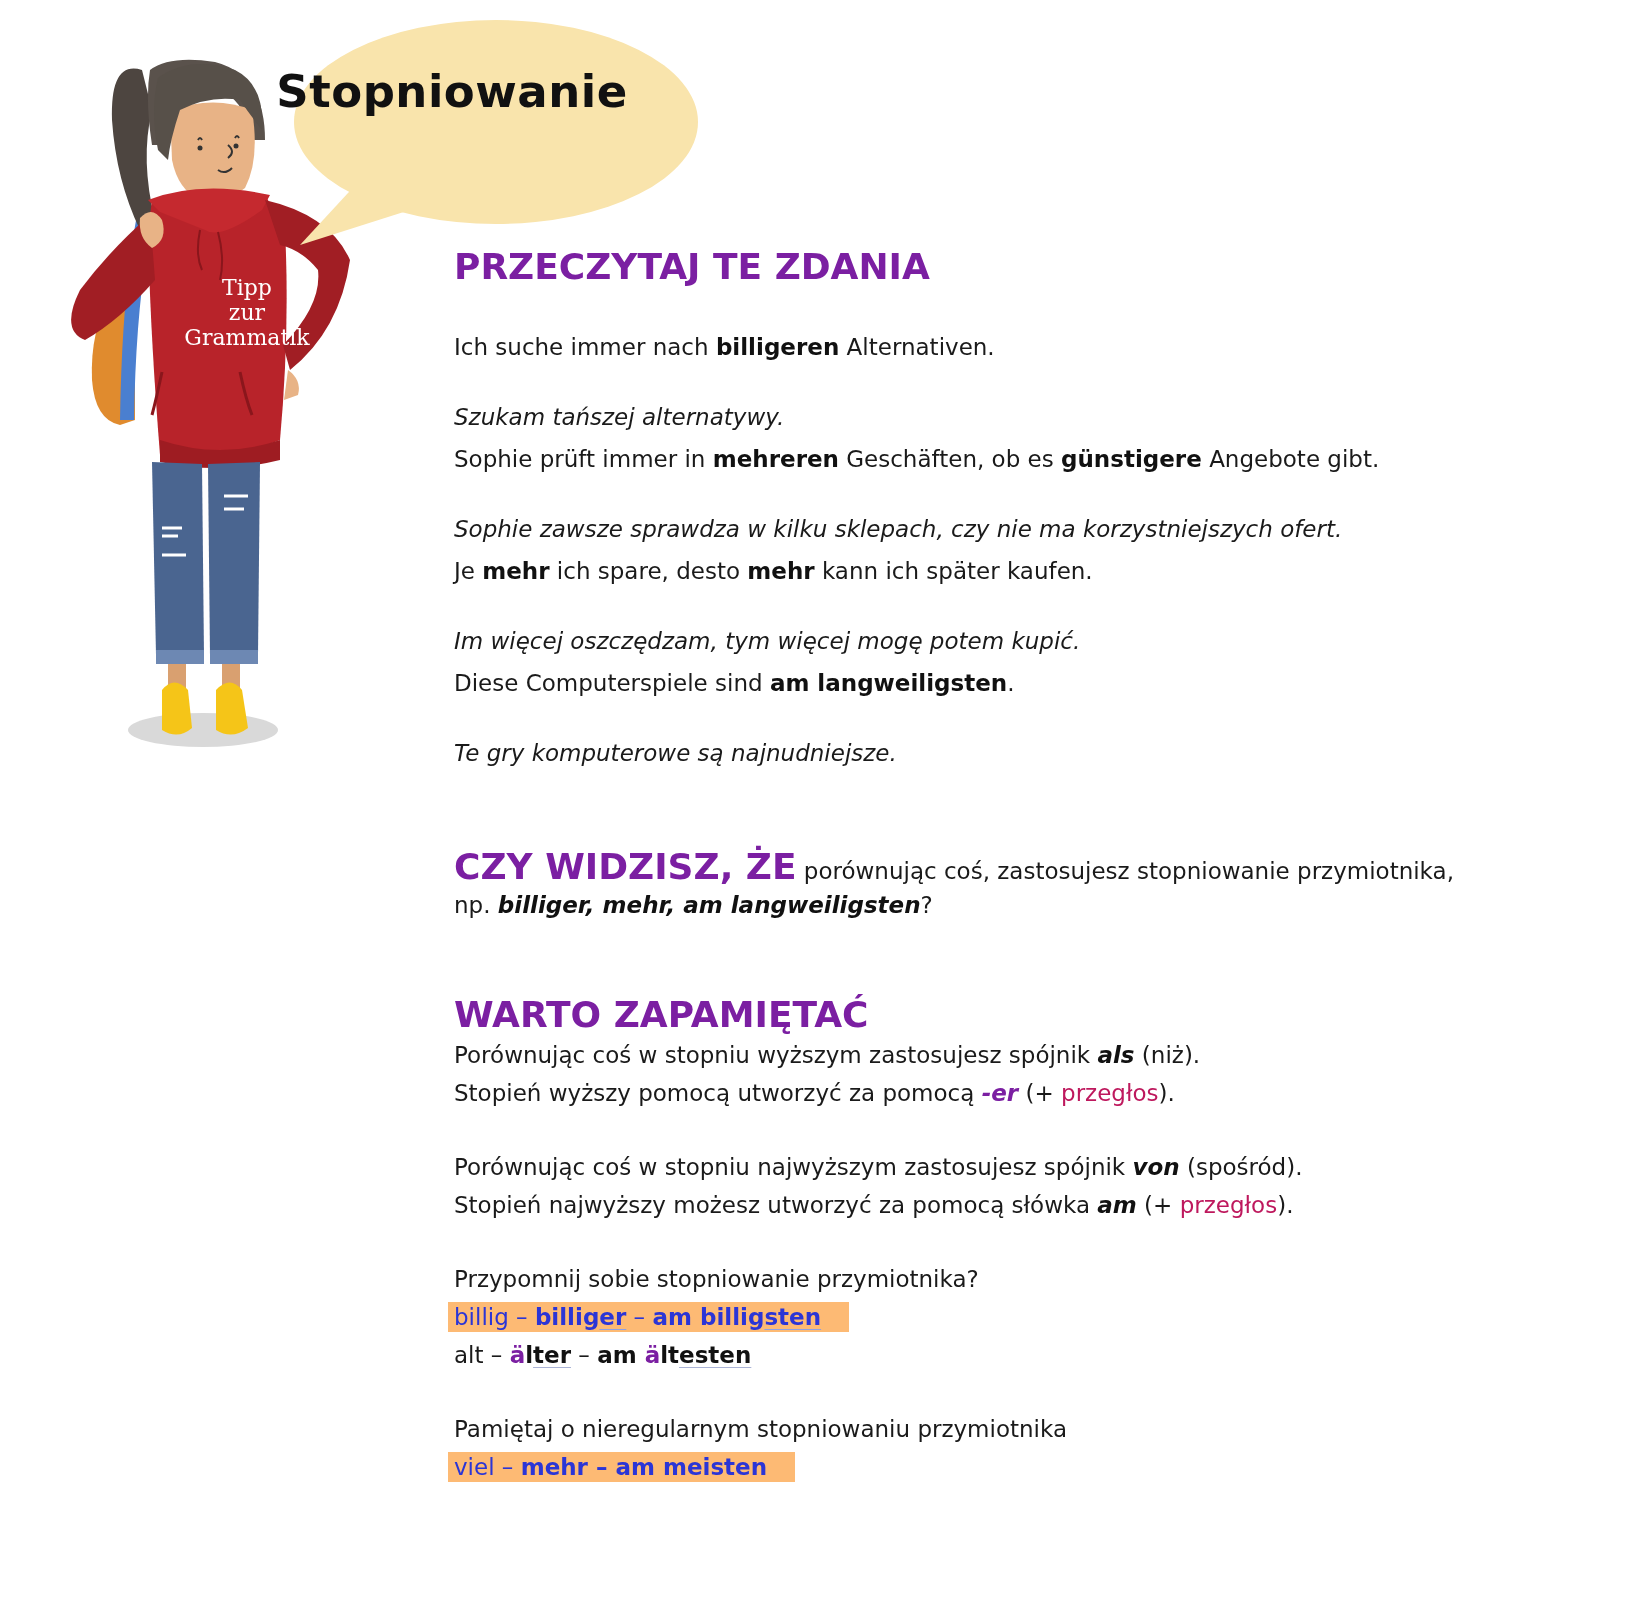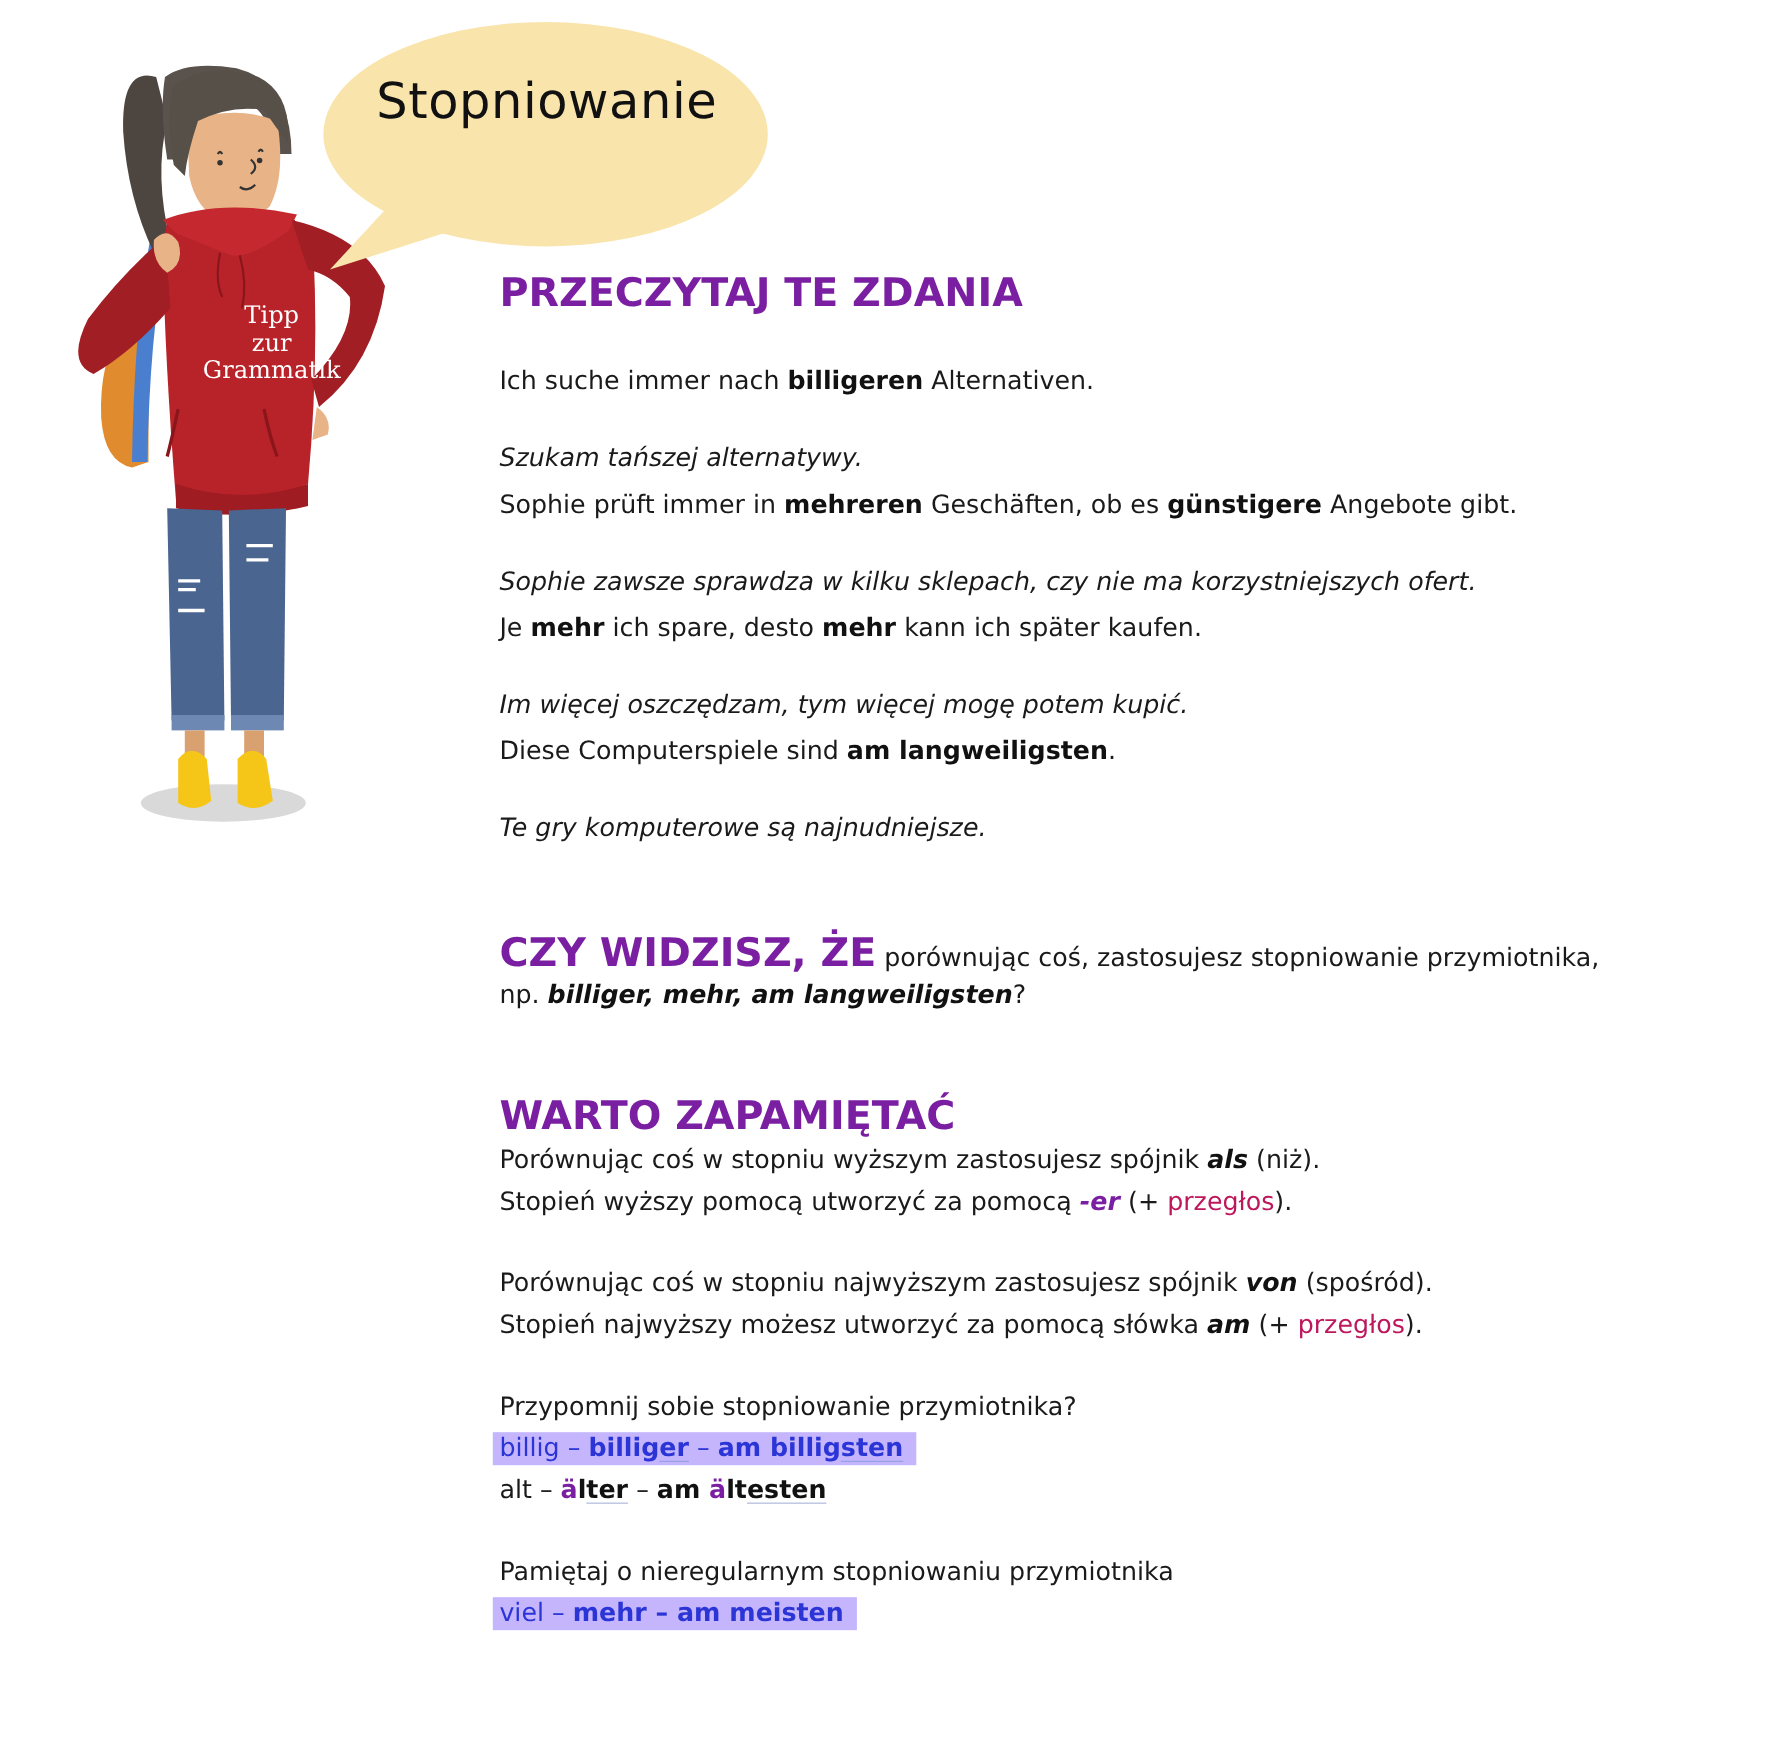--- a/index.html
+++ b/index.html
@@ -1,32 +1,32 @@
 <!DOCTYPE html>
 <html><head>
 <meta charset="utf-8">
 <style>
   html, body { margin:0; padding:0; background:#ffffff; }
   body { width:1628px; height:1600px; position:relative; overflow:hidden;
          font-family:"DejaVu Sans", "Liberation Sans", sans-serif; color:#1a1a1a; }
   .abs { position:absolute;margin-left:40px; }
   .figure { left:0; top:0; width:340px; height:760px; }
   .bubble-wrap { left:230px; top:10px; width:440px; height:250px; }
-  .bubble-title { position:absolute; left:252px; top:64px; width:400px; text-align:right;
-                  font-family:"DejaVu Sans", sans-serif; font-weight:normal; font-size:45px;
+  .bubble-title { position:absolute; left:252px; top:64px; width:400px; text-align:center;
+                  font-family:"DejaVu Sans", sans-serif; font-weight:bold; font-size:45px;
                   line-height:56px; color:#111; letter-spacing:0.5px; }
   .content { left:414px; top:0; width:1150px; }
   .line { position:absolute; left:0; white-space:nowrap; font-size:23px; line-height:30px; }
   .heading { font-weight:bold; font-size:36px; color:#7b1fa2; letter-spacing:0px; }
   .it { font-style:italic;margin-top:32px; }
   b { font-weight:bold; color:#111; }
   .bi { font-weight:bold; font-style:italic; color:#111; }
   .purple { color:#be185d; }
   .purple-b { color:#7b1fa2; font-weight:bold; font-style:italic; }
-  .hl { background:#c4b5fd; margin-left:-6px; padding:2px 12px 2px 6px; }
+  .hl { background:#fdba74; margin-left:-6px; padding:2px 28px 2px 6px; }
   .blue { color:#2b35d6; }
   .blue-b { color:#2b35d6; font-weight:bold; }
   .ul { text-decoration:underline; text-decoration-color:#8fa0e0; text-underline-offset:4px; text-decoration-thickness:1px; }
   .ul-dark { text-decoration:underline; text-decoration-color:#aab3d6; text-underline-offset:4px; text-decoration-thickness:1px; }
   .umlaut { color:#7b1fa2; font-weight:bold; }
 </style>
 </head>
 <body>
 
 <div class="abs figure">

